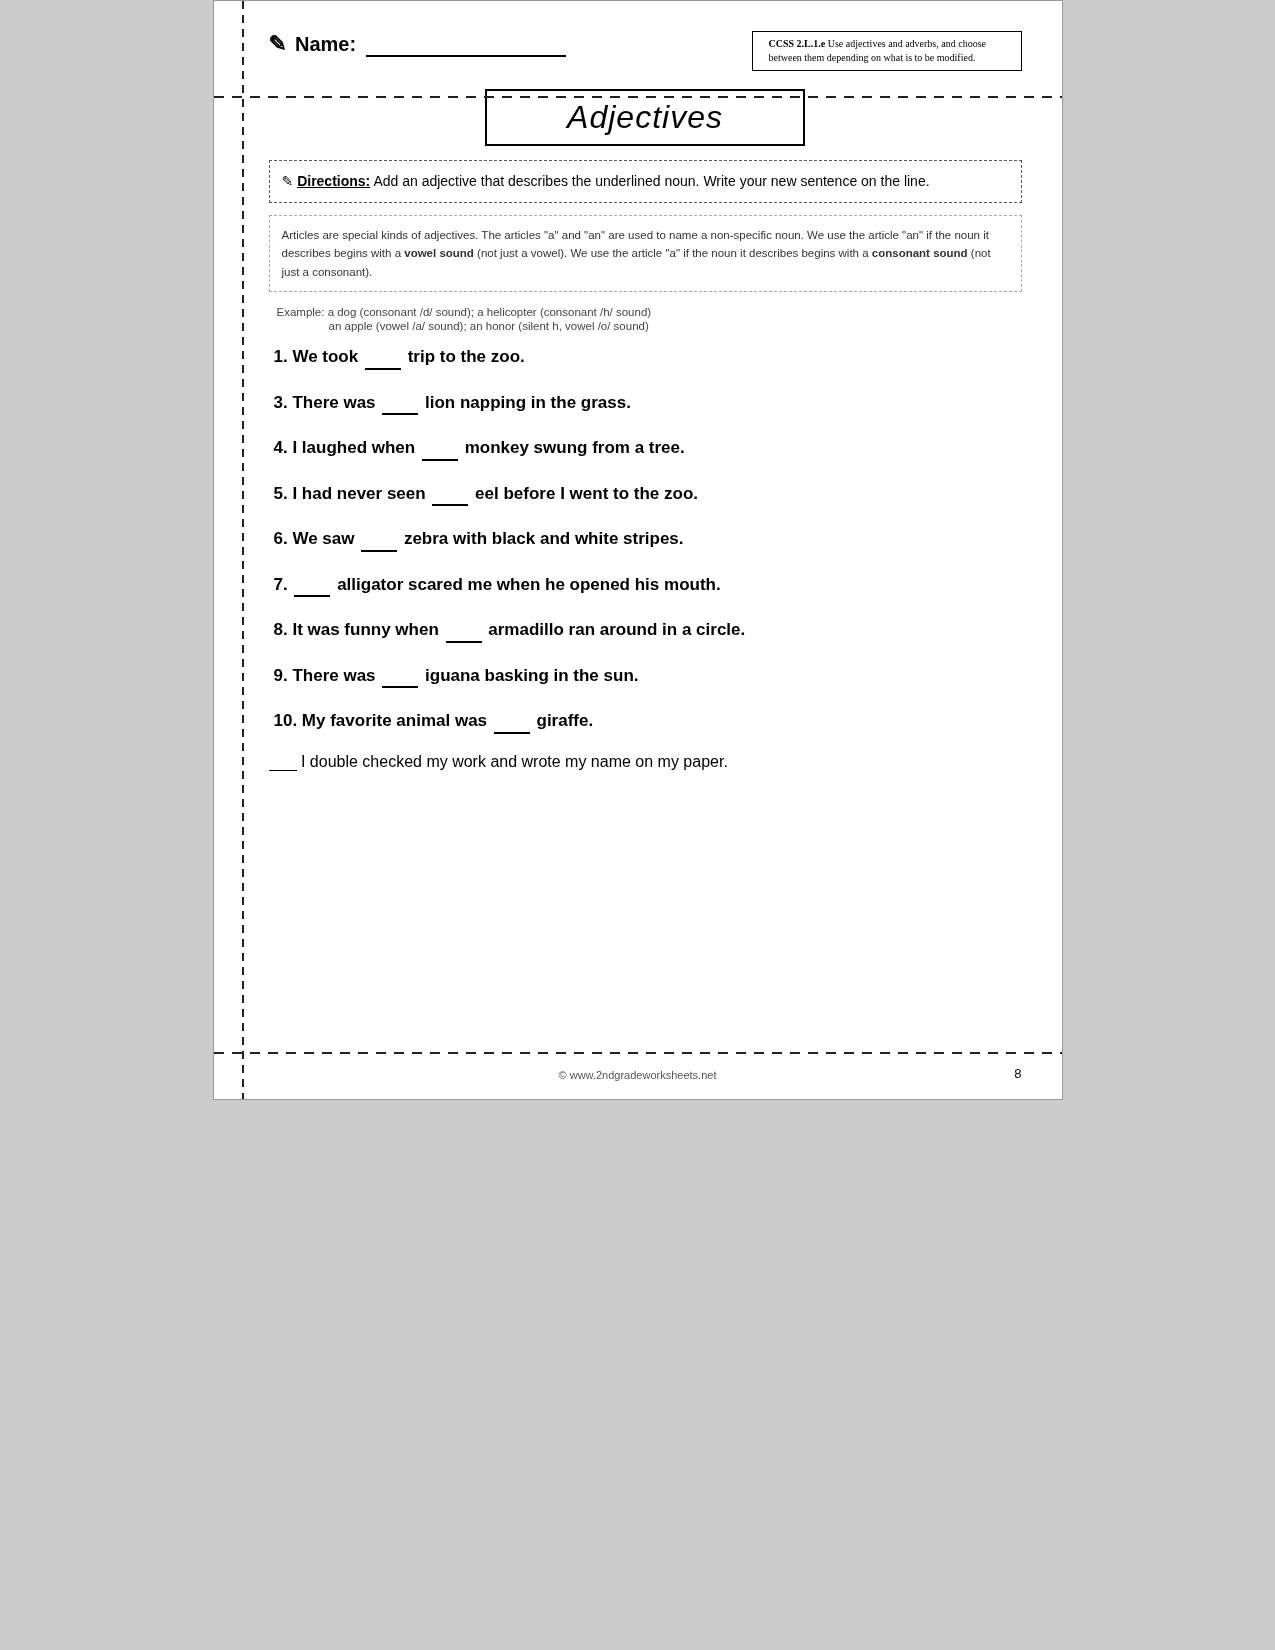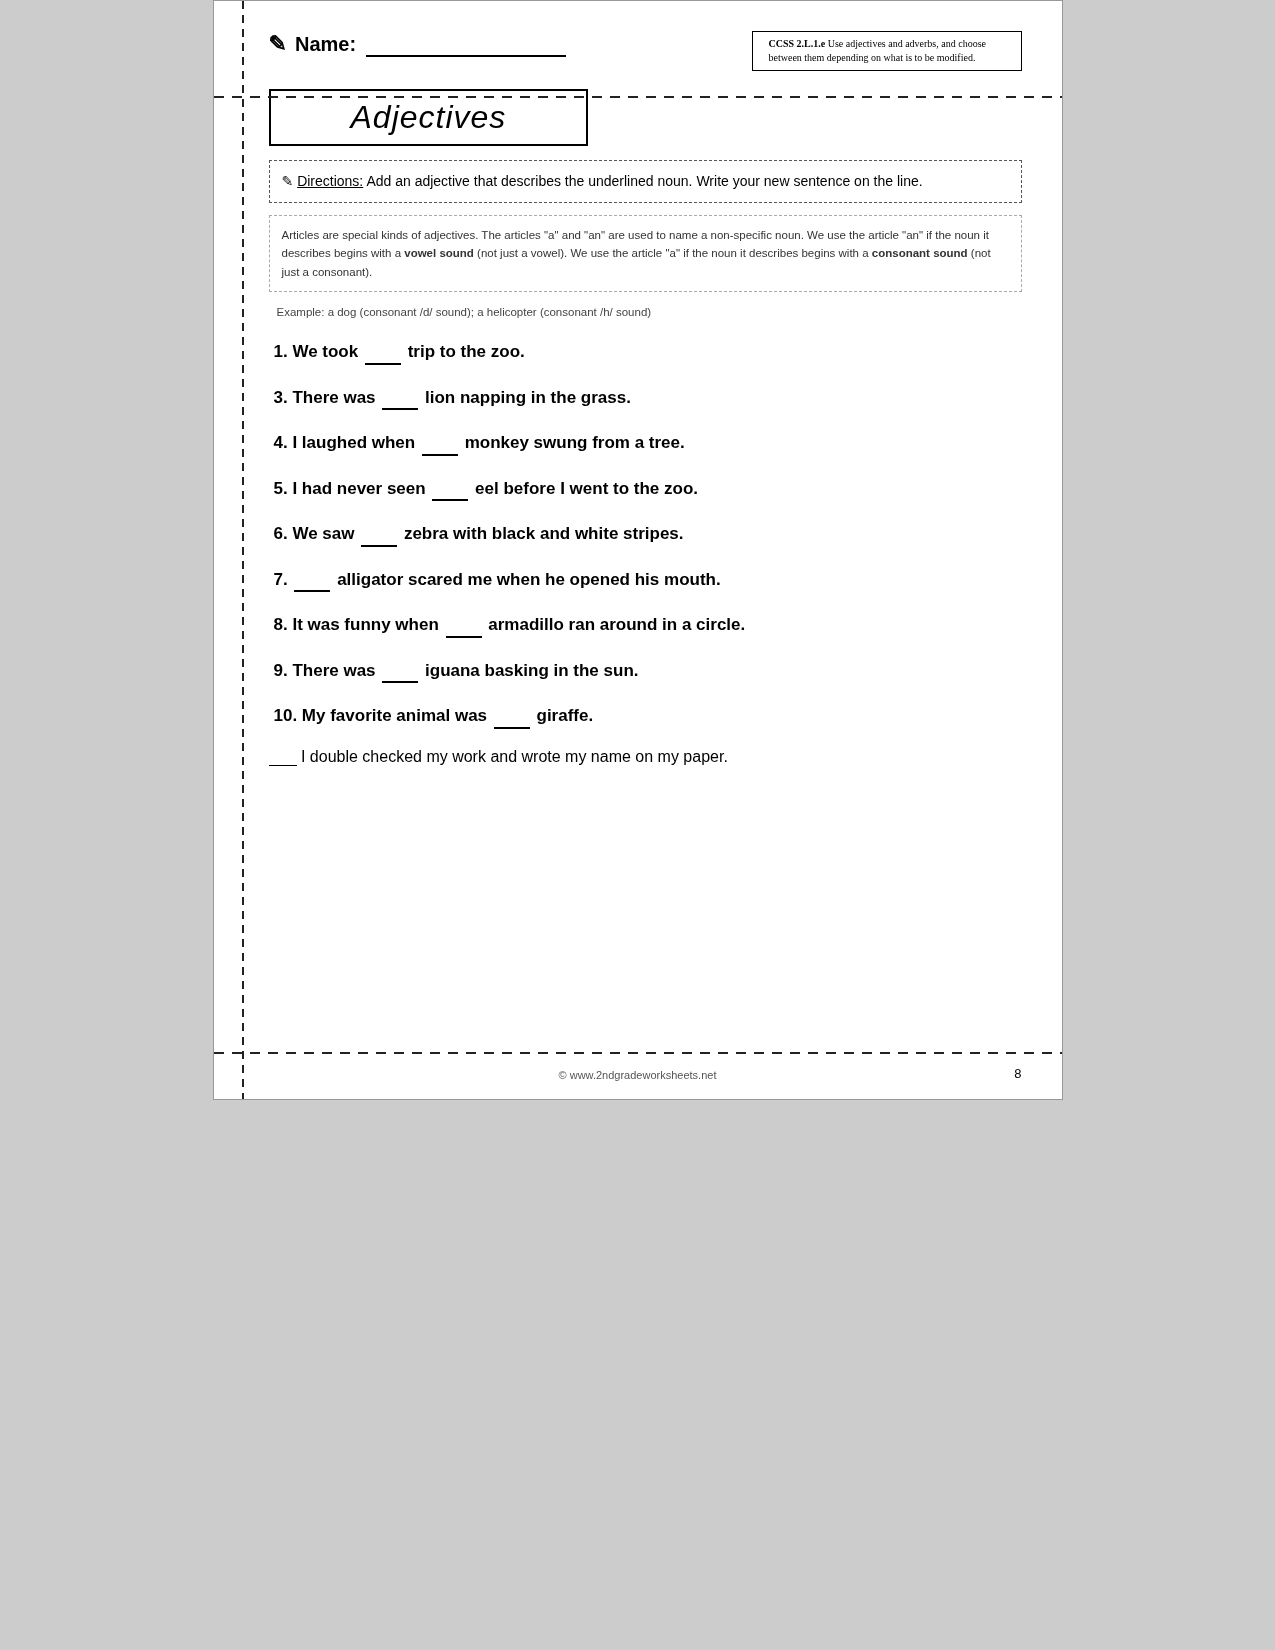--- a/index.html
+++ b/index.html
@@ -110,21 +110,21 @@
       line-height: 1.4;
     }
 
     .ccss-bold {
       font-weight: bold;
     }
 
     
     .title-container {
       display: flex;
-      justify-content: flex-start;
+      justify-content: center;
       margin-bottom: 14px;
     }
 
     .title-box {
       border: 2.5px solid #000;
       padding: 8px 80px;
       font-size: 32px;
       font-family: 'Comic Sans MS', cursive, sans-serif;
       font-style: italic;
       letter-spacing: 1px;
@@ -134,21 +134,21 @@
     .directions-box {
       border: 1.5px dashed #555;
       padding: 10px 12px;
       margin-bottom: 12px;
       font-size: 14px;
       line-height: 1.5;
       font-family: 'Comic Sans MS', cursive, sans-serif;
     }
 
     .directions-label {
-      font-weight: normal;
+      font-weight: bold;
       text-decoration: underline;
     }
 
     
     .info-box {
       border: 1px solid #aaa;
       border-style: dashed;
       padding: 10px 12px;
       margin-bottom: 14px;
       font-size: 11.5px;
@@ -158,21 +158,21 @@
     }
 
     .info-box .bold { font-weight: bold; text-align: right; }
 
     
     .example-line {
       font-size: 11.5px;
       font-family: Arial, sans-serif;
       color: #444;
       padding-left: 8px;
-      margin-bottom: 19px;
+      margin-bottom: 2px;
     }
 
     .example-indent {
       padding-left: 60px;
       margin-bottom: 10px;
     }
 
     
     .questions {
       padding-left: 5px;
@@ -264,20 +264,21 @@
 
   <div class="info-box">
     <span>Articles are special kinds of adjectives.  The articles "a" and "an" are used to name a non-specific noun.  We use the article "an" if the noun it describes begins with a</span>
     <span class="bold">vowel sound</span>
     <span>(not just a vowel).  We use the article "a" if the noun it describes begins with a</span>
     <span class="bold">consonant sound</span>
     <span>(not just a consonant).</span>
   </div>
 
   <div class="example-line">Example: a dog (consonant /d/ sound); a helicopter (consonant /h/ sound)</div>
+  <div class="example-line example-indent">an apple (vowel /a/ sound); an honor (silent h, vowel /o/ sound)</div>
 
   <div class="questions">
 
     <div class="question">
       <span>1.</span>
       We took <span class="blank">&nbsp;</span> trip to the zoo.
     </div>
 
 
     <div class="question">

